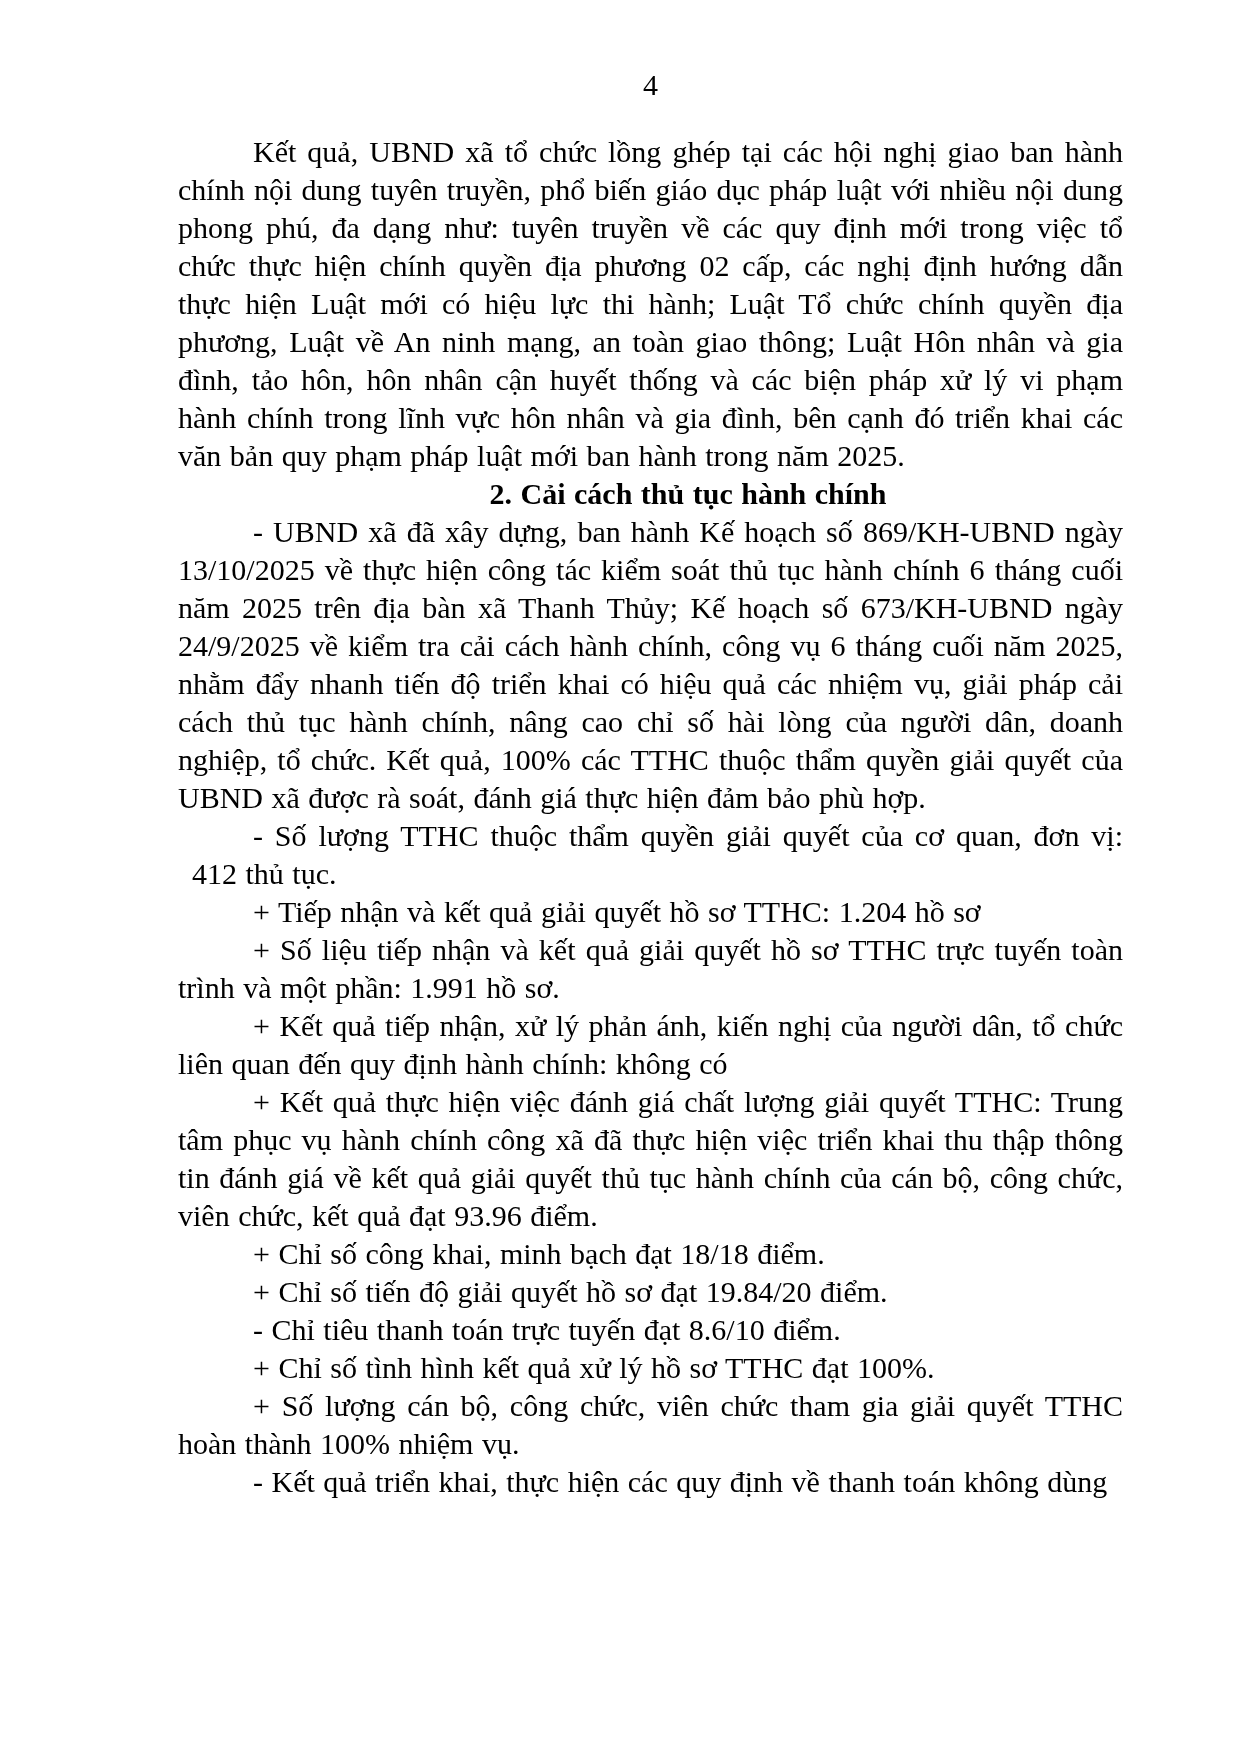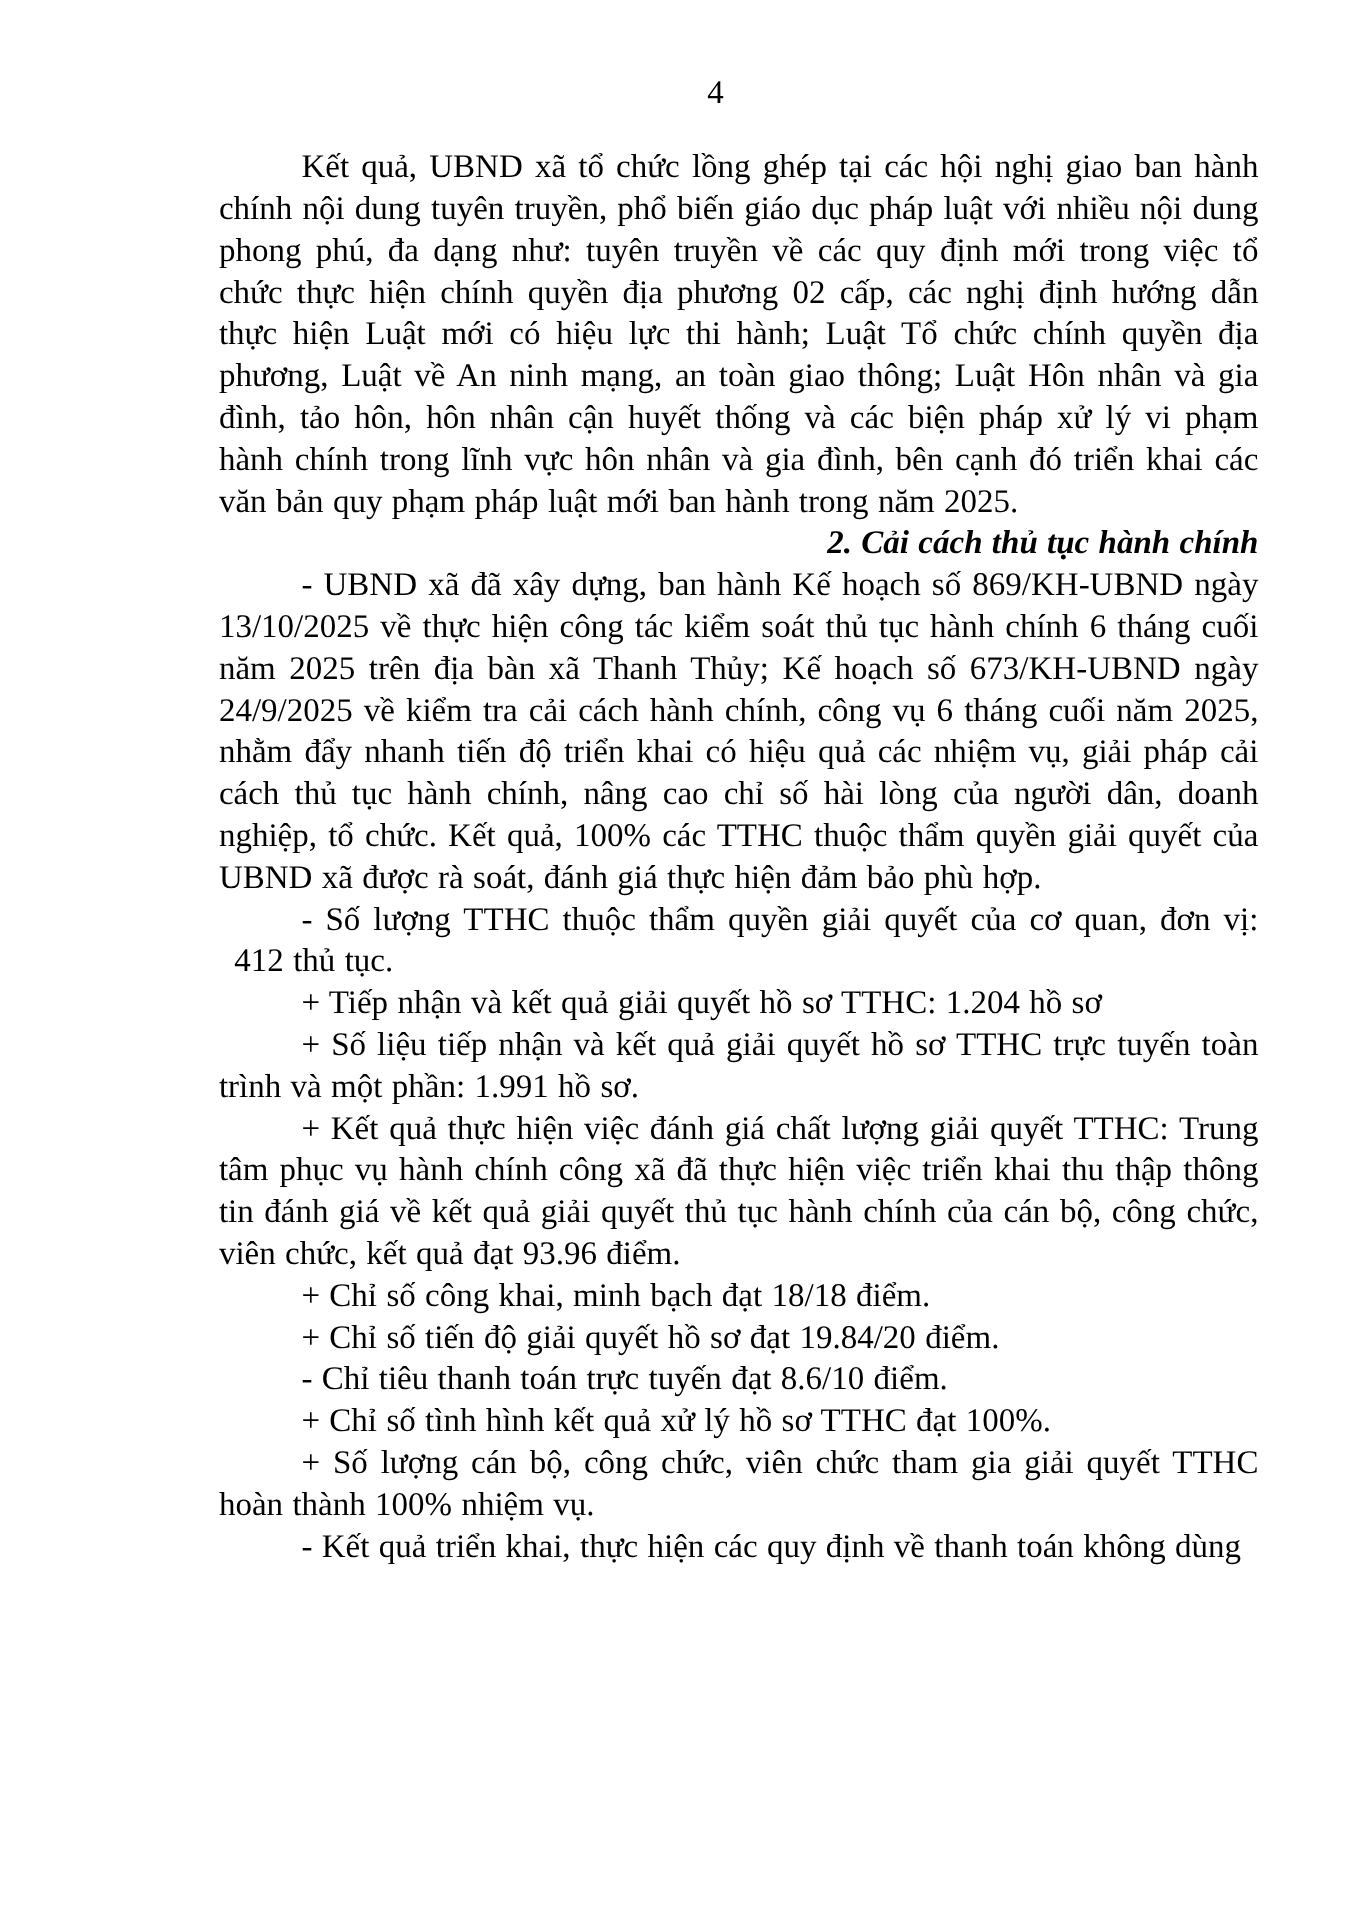--- a/index.html
+++ b/index.html
@@ -23,34 +23,32 @@
     width: 945px;
     text-align: center;
     font-size: 30px;
     line-height: 38px;
   }
   .content {
     position: absolute;
     top: 133px;
     left: 178px;
     width: 945px;
-    margin-left: 21px;
   }
   .para {
     margin: 0;
     font-size: 30px;
     line-height: 38px;
     text-align: justify;
     text-indent: 75px;
     word-spacing: 1px;
   }
   .para.heading {
     font-weight: bold;
-    text-align: right;
-    font-style: italic;
+    text-align: center;
   }
   
   .para.hang-sm {
     padding-left: 14px;
     text-indent: 61px;
   }
 </style>
 </head>
 <body>
 
@@ -67,20 +65,21 @@
     <p class="para">- UBND xã đã xây dựng, ban hành Kế hoạch số 869/KH-UBND ngày 13/10/2025 về thực hiện công tác kiểm soát thủ tục hành chính 6 tháng cuối năm 2025 trên địa bàn xã Thanh Thủy; Kế hoạch số 673/KH-UBND ngày 24/9/2025 về kiểm tra cải cách hành chính, công vụ 6 tháng cuối năm 2025, nhằm đẩy nhanh tiến độ triển khai có hiệu quả các nhiệm vụ, giải pháp cải cách thủ tục hành chính, nâng cao chỉ số hài lòng của người dân, doanh nghiệp, tổ chức. Kết quả, 100% các TTHC thuộc thẩm quyền giải quyết của UBND xã được rà soát, đánh giá thực hiện đảm bảo phù hợp.</p>
 
     <p class="para hang-sm">- Số lượng TTHC thuộc thẩm quyền giải quyết của cơ quan, đơn vị: 412 thủ tục.</p>
 
 
     <p class="para">+ Tiếp nhận và kết quả giải quyết hồ sơ TTHC: 1.204 hồ sơ</p>
 
     <p class="para">+ Số liệu tiếp nhận và kết quả giải quyết hồ sơ TTHC trực tuyến toàn trình và một phần: 1.991 hồ sơ.</p>
 
 
+    <p class="para">+ Kết quả tiếp nhận, xử lý phản ánh, kiến nghị của người dân, tổ chức liên quan đến quy định hành chính: không có</p>
 
     <p class="para">+ Kết quả thực hiện việc đánh giá chất lượng giải quyết TTHC: Trung tâm phục vụ hành chính công xã đã thực hiện việc triển khai thu thập thông tin đánh giá về kết quả giải quyết thủ tục hành chính của cán bộ, công chức, viên chức, kết quả đạt 93.96 điểm.</p>
 
     <p class="para">+ Chỉ số công khai, minh bạch đạt 18/18 điểm.</p>
 
     <p class="para">+ Chỉ số tiến độ giải quyết hồ sơ đạt 19.84/20 điểm.</p>
 
     <p class="para">- Chỉ tiêu thanh toán trực tuyến đạt 8.6/10 điểm.</p>
 
     <p class="para">+ Chỉ số tình hình kết quả xử lý hồ sơ TTHC đạt 100%.</p>

